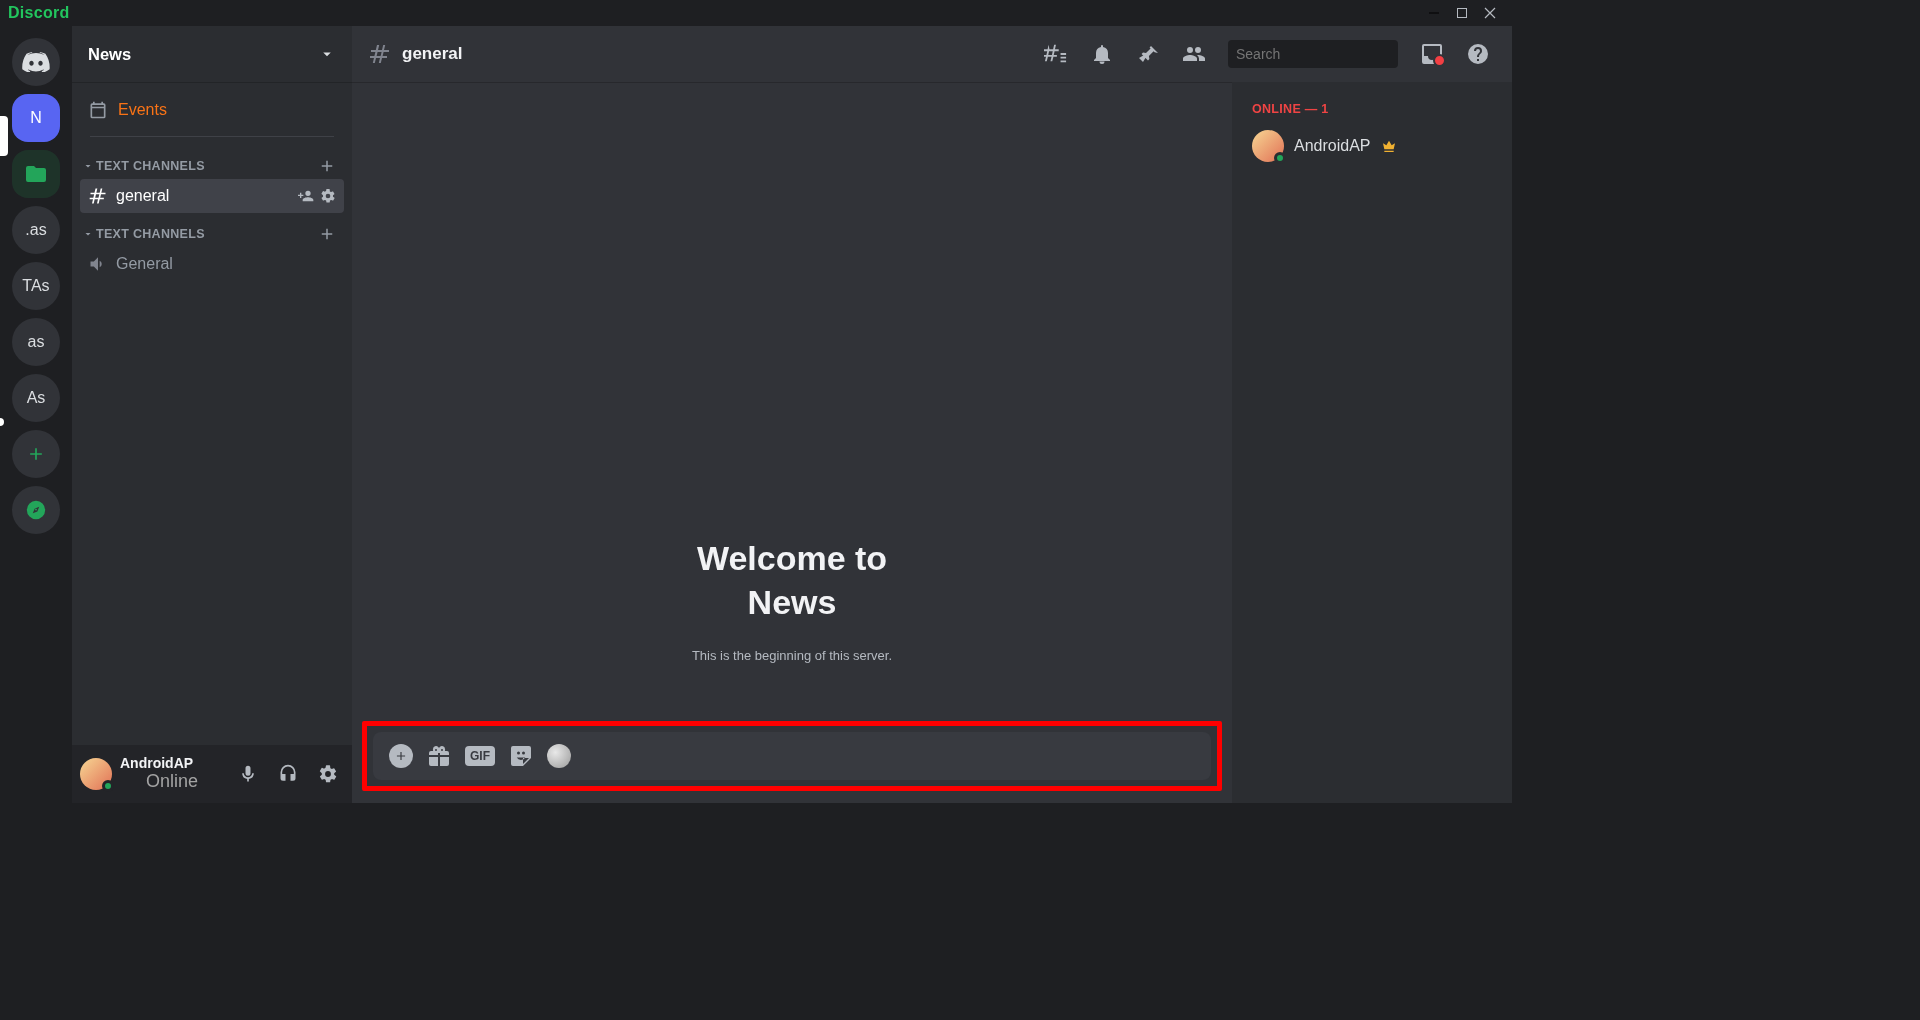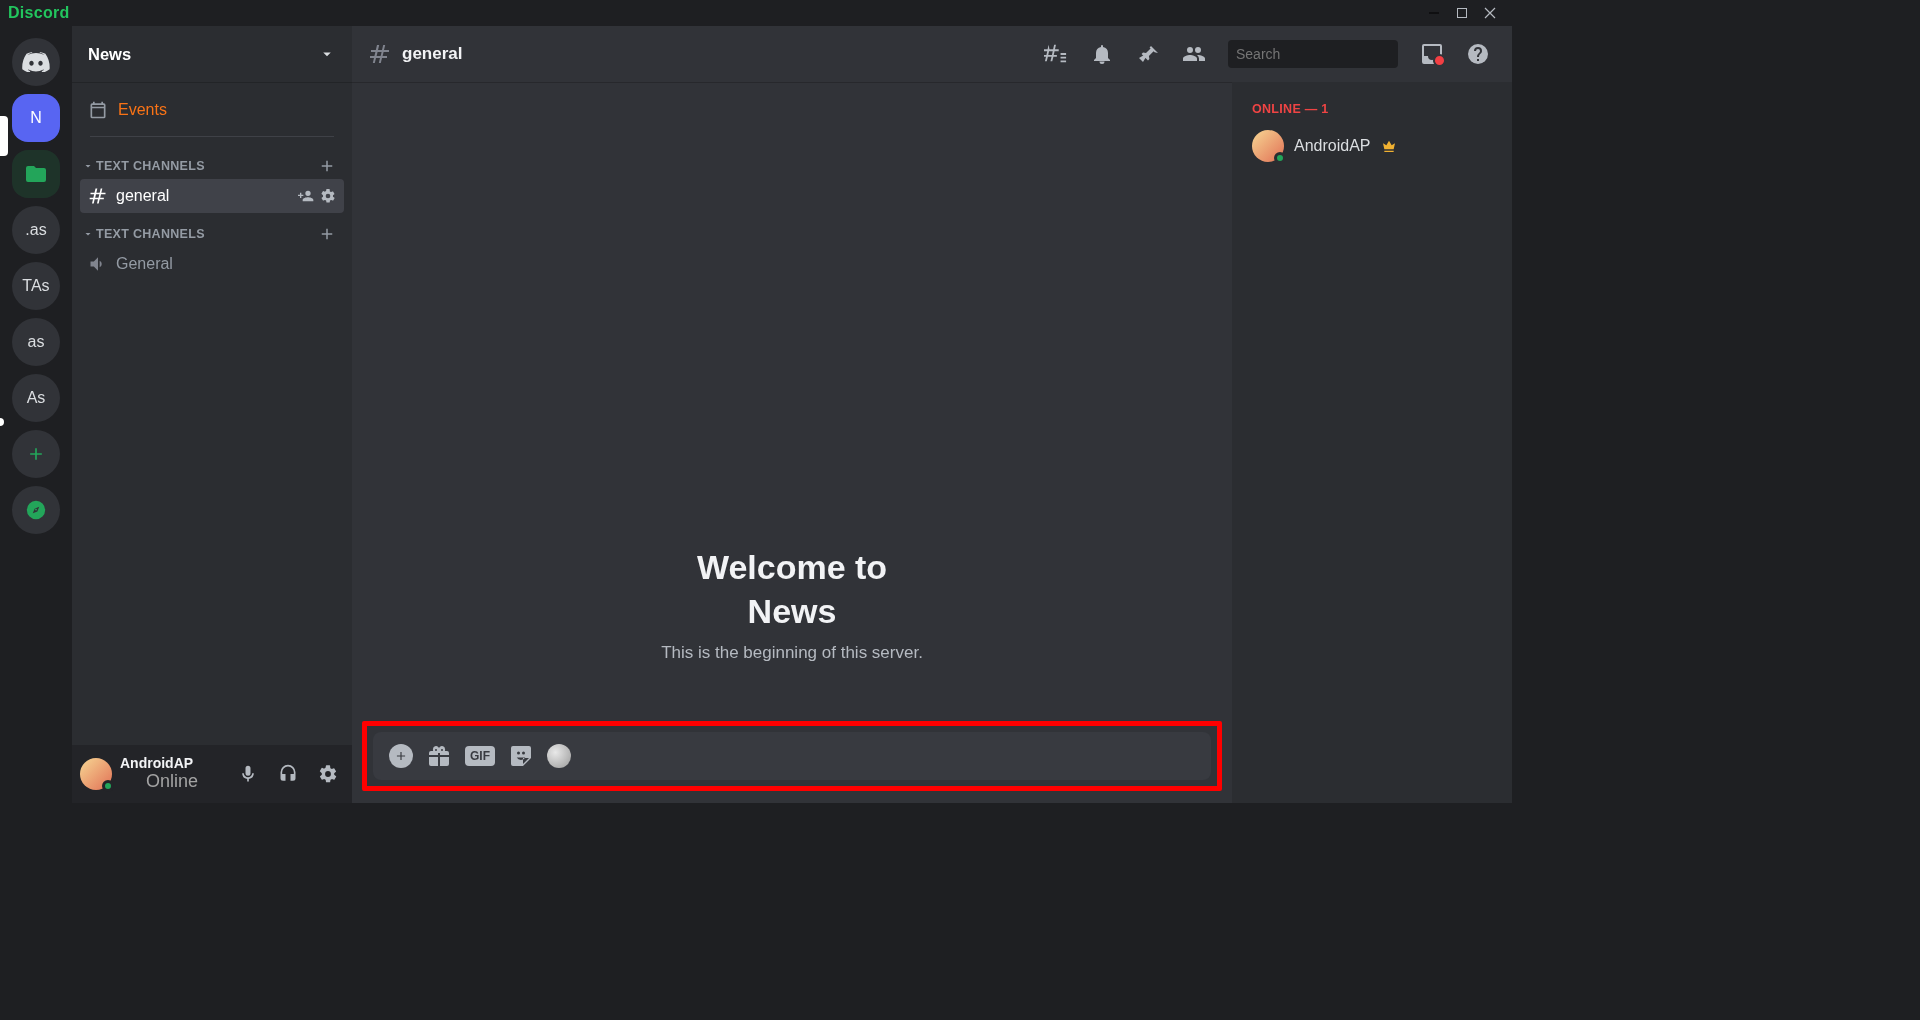--- a/index.html
+++ b/index.html
@@ -209,21 +209,21 @@
   position:relative;
   gap:38px;
 }
 .welcome-wrap {
   flex:1; display:flex; flex-direction:column; justify-content:flex-end; align-items:center;
   padding-bottom: 12px;
 }
 .welcome-title {
   font-size: 34px; font-weight:800; color:#f2f3f5; text-align:center; line-height:1.3;
 }
-.welcome-sub { margin-top:10px; color:#b5bac1; font-size:17px;}
+.welcome-sub { margin-top:24px; color:#b5bac1; font-size:13px;}
 .composer-outline {
   border: 5px solid #ff0000;
   margin: 8px 10px 12px 10px;
   border-radius: 2px;
   padding: 6px;
 }
 .composer {
   background:#383a40;
   border-radius:8px;
   height:48px;

